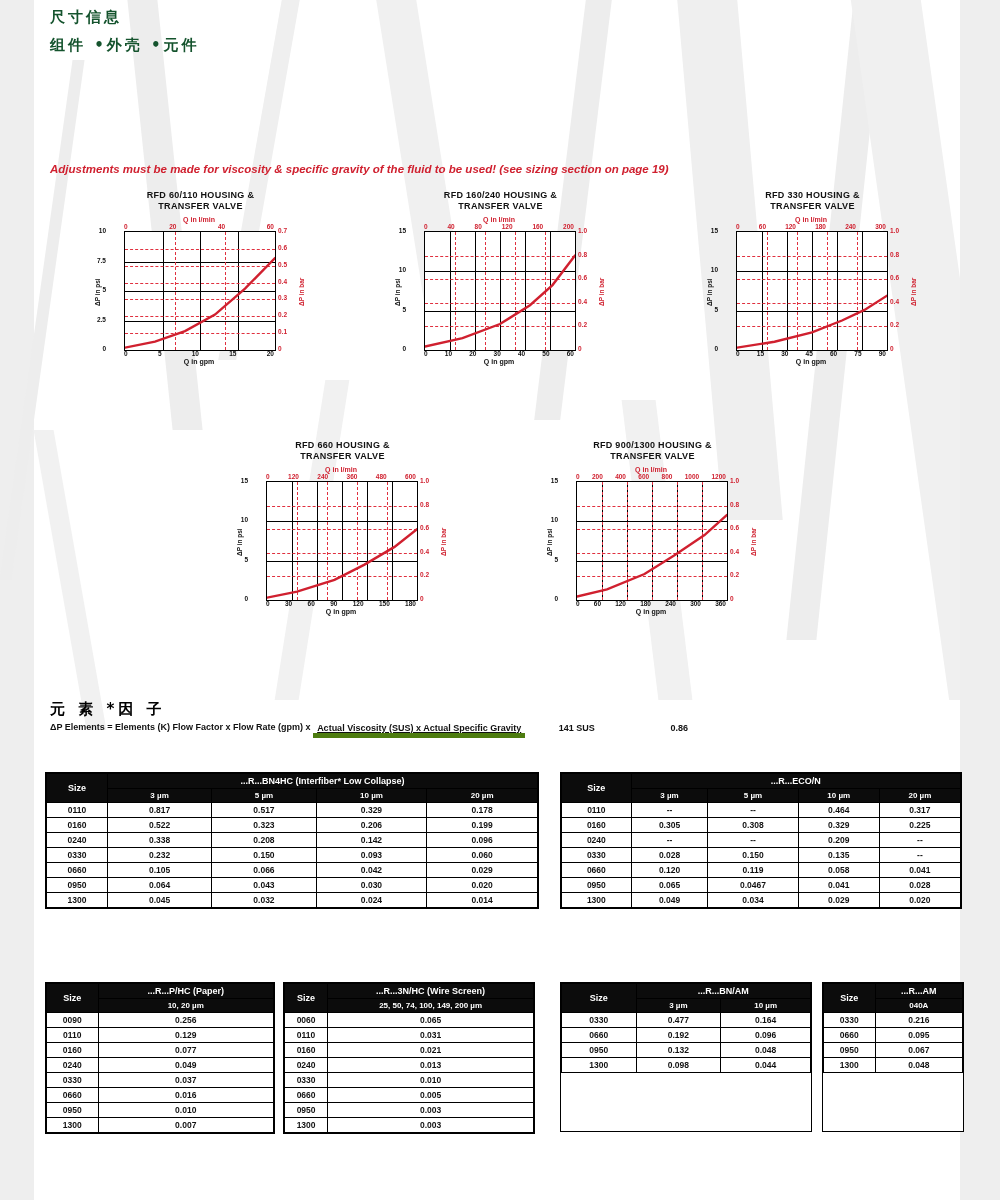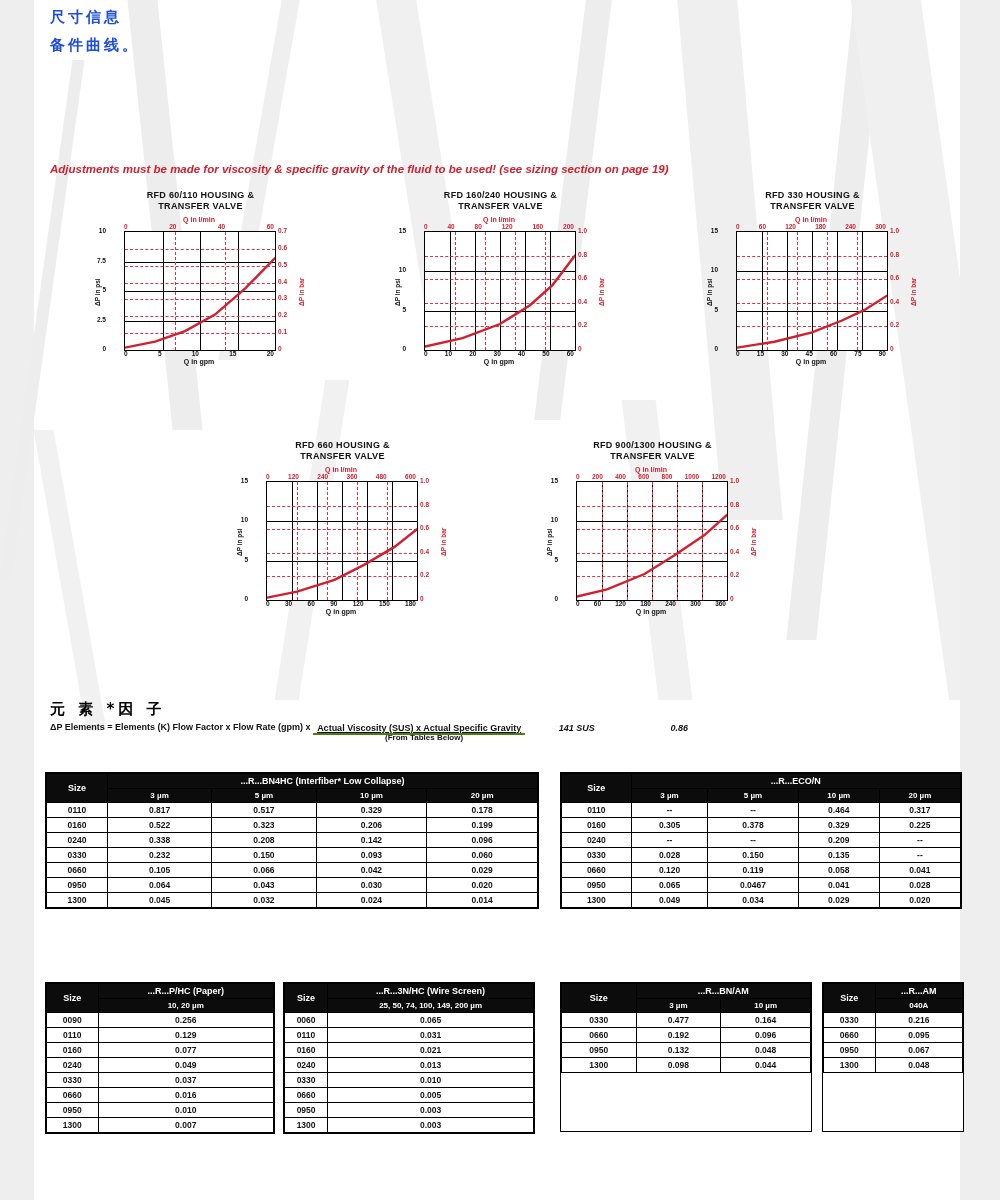--- a/index.html
+++ b/index.html
@@ -9,21 +9,21 @@
     font-family:"Liberation Sans", sans-serif;
     color:#000;
     position:relative;
     overflow:hidden;
   }
   
   .bg-art{position:absolute;inset:0;pointer-events:none;}
   .bg-art span{position:absolute;background:#e9e9e9;}
 
   .notes{position:absolute;left:50px;top:8px;width:600px;}
-  .notes div{font-family:"DejaVu Sans", sans-serif;font-weight:bold;font-size:15px;letter-spacing:3px;color:#1d4ed8;margin-bottom:9px;}
+  .notes div{font-family:"DejaVu Sans", sans-serif;font-weight:bold;font-size:15px;letter-spacing:3px;color:#14532d;margin-bottom:9px;}
   .warn{position:absolute;left:50px;top:163px;font-size:11.5px;color:#d0202f;font-weight:bold;font-style:italic;}
 
   .chart{position:absolute;}
   .chart .ttl{text-align:center;font-size:9px;font-weight:bold;color:#111;line-height:11px;letter-spacing:.3px;}
   .plotwrap{position:relative;margin-top:4px;}
   .toplabel{text-align:center;font-size:7px;color:#d0202f;font-weight:bold;}
   .topticks{display:flex;justify-content:space-between;font-size:6.5px;color:#d0202f;font-weight:bold;padding:0 0 1px 0;}
   .plot{position:relative;border:1.4px solid #000;background:#fff;}
   .plot .vg{position:absolute;top:0;bottom:0;width:1px;background:#000;}
   .plot .hg{position:absolute;left:0;right:0;height:1px;background:#000;}
@@ -33,22 +33,22 @@
   .botticks{display:flex;justify-content:space-between;font-size:6.5px;color:#111;font-weight:bold;padding-top:1px;}
   .botlabel{text-align:center;font-size:7px;color:#111;font-weight:bold;margin-top:1px;}
   .yleft{position:absolute;font-size:6.5px;font-weight:bold;color:#111;text-align:right;}
   .yright{position:absolute;font-size:6.5px;font-weight:bold;color:#d0202f;text-align:left;}
   .axname-l{position:absolute;font-size:6.5px;font-weight:bold;color:#111;transform:rotate(-90deg);transform-origin:left top;white-space:nowrap;}
   .axname-r{position:absolute;font-size:6.5px;font-weight:bold;color:#d0202f;transform:rotate(-90deg);transform-origin:left top;white-space:nowrap;}
 
   .sec-title{position:absolute;left:50px;top:700px;font-family:"DejaVu Sans",sans-serif;font-weight:bold;font-size:15px;letter-spacing:4px;}
   .formula{position:absolute;left:50px;top:722px;font-size:9px;font-weight:bold;color:#111;}
   .formula .frac{display:inline-block;text-align:center;vertical-align:middle;}
-  .formula .frac .num{border-bottom:2px solid #4d7c0f;padding:0 4px;text-decoration:underline;}
-  .formula .frac .den{padding:0 4px;font-style:italic;}
+  .formula .frac .num{border-bottom:5px solid #4d7c0f;padding:0 4px;text-decoration:underline;}
+  .formula .frac .den{padding:0 4px;}
   .formula .sub{font-size:8px;display:block;text-align:center;}
 
   table{border-collapse:collapse;font-size:8.5px;}
   .tbl{position:absolute;border:1.5px solid #000;background:#fff;}
   .tbl table{width:100%;}
   .tbl th,.tbl td{border:1px solid #000;text-align:center;padding:2px 2px;font-weight:bold;}
   .tbl thead th{background:#0c0c0c;color:#fff;font-size:8px;}
   .tbl thead th.big{font-size:9px;}
   .tbl tbody td{color:#111;font-size:8.5px;background:#fff;}
 </style>
@@ -66,21 +66,21 @@
   <span style="left:820px;top:0;width:30px;height:640px;background:#ededed;transform:skewX(-6deg);"></span>
   <span style="left:900px;top:0;width:70px;height:700px;background:#f0f0f0;transform:skewX(8deg);"></span>
   <span style="left:960px;top:0;width:40px;height:1200px;background:#eeeeee;"></span>
   <span style="left:60px;top:430px;width:20px;height:300px;background:#f1f1f1;transform:skewX(10deg);"></span>
   <span style="left:300px;top:380px;width:24px;height:320px;background:#f1f1f1;transform:skewX(-9deg);"></span>
   <span style="left:640px;top:400px;width:34px;height:300px;background:#f1f1f1;transform:skewX(7deg);"></span>
 </div>
 
 <div class="notes">
   <div>尺寸信息</div>
-  <div>备件曲线。</div>
+  <div>组件 •外壳 •元件</div>
 </div>
 <div class="warn">Adjustments must be made for viscosity &amp; specific gravity of the fluid to be used! (see sizing section on page 19)</div>
 
 <div class="chart" id="c0" style="left:88px;top:190px;width:225px;">
     <div class="ttl">
       <div>RFD 60/110 HOUSING &amp;</div>
       <div>TRANSFER VALVE</div>
     </div>
     <div class="plotwrap">
       <div class="toplabel" style="margin-left:36px;width:150px;">Q in l/min</div>
@@ -386,21 +386,20 @@
 <div class="sec-title">元 素 *因 子</div>
 <div class="formula">
   <span>ΔP Elements = Elements (K) Flow Factor x Flow Rate (gpm) x</span>
   <span class="frac">
     <span class="num">Actual Viscosity (SUS) x Actual Specific Gravity</span>
     <span class="den">
       <span style="display:inline-block;width:90px;">141 SUS</span>
       <span style="display:inline-block;width:110px;">0.86</span>
     </span>
   </span>
-  <span class="sub" style="display:block;margin-left:60px;">(From Tables Below)</span>
 </div>
 
 <div class="tbl" id="t0" style="left:45px;top:772px;width:492px;">
     <table>
       <thead>
         <tr>
           <th rowspan="2" class="big">Size</th>
           <th colspan="4" class="big">...R...BN4HC (Interfiber* Low Collapse)</th>
         </tr>
         <tr>
@@ -481,21 +480,21 @@
         <tr>
           <td>0110</td>
           <td>--</td>
           <td>--</td>
           <td>0.464</td>
           <td>0.317</td>
         </tr>
         <tr>
           <td>0160</td>
           <td>0.305</td>
-          <td>0.378</td>
+          <td>0.308</td>
           <td>0.329</td>
           <td>0.225</td>
         </tr>
         <tr>
           <td>0240</td>
           <td>--</td>
           <td>--</td>
           <td>0.209</td>
           <td>--</td>
         </tr>

